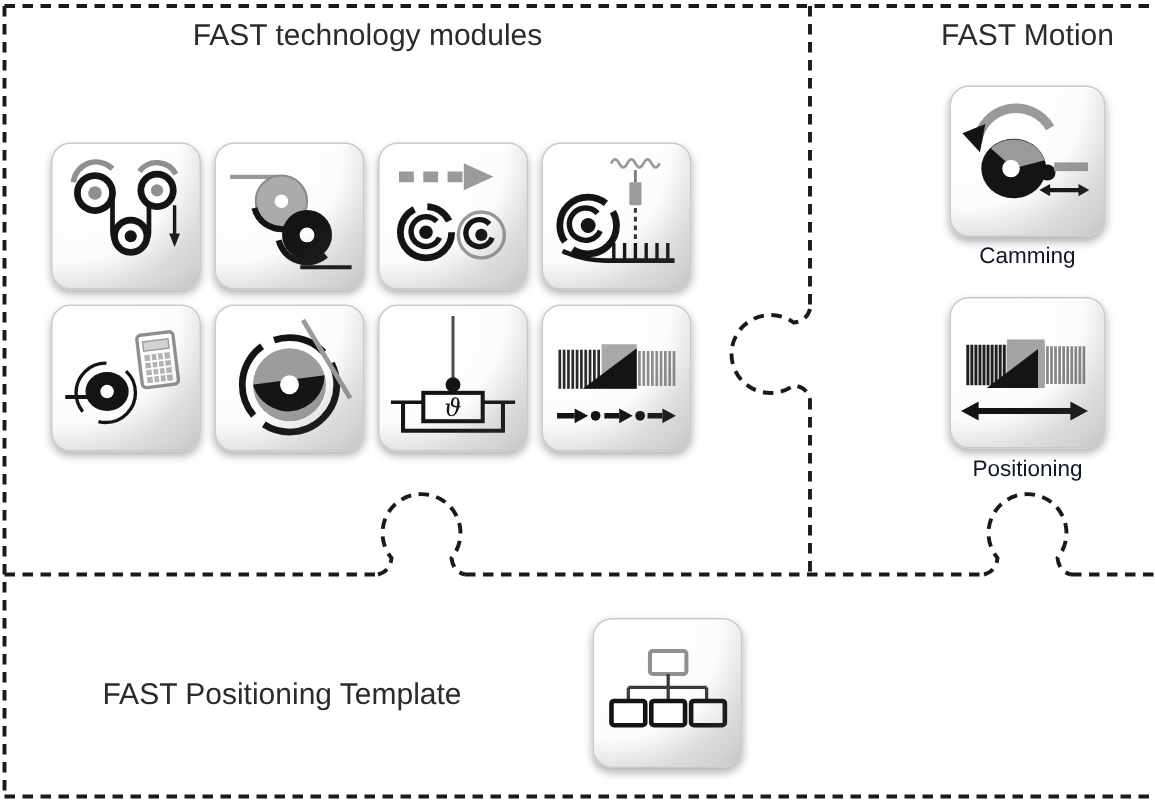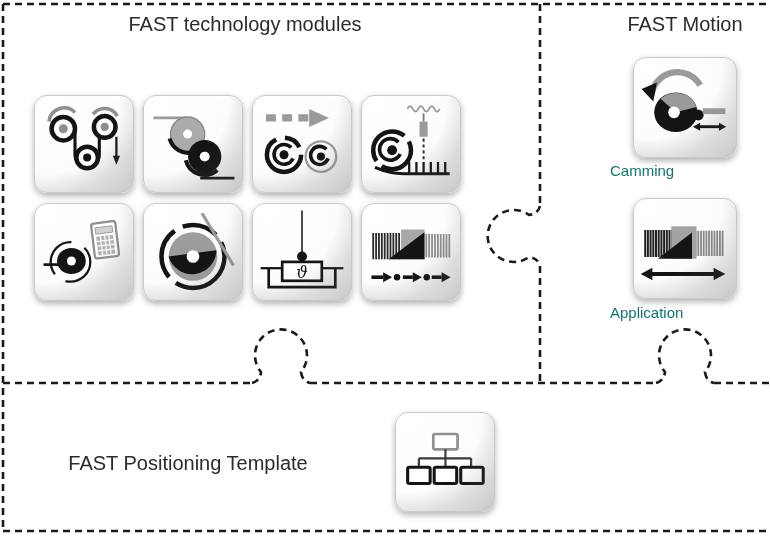--- a/index.html
+++ b/index.html
@@ -9,21 +9,21 @@
   }
   svg.borders{position:absolute;left:0;top:0;width:770px;height:539px;}
   .title{
     position:absolute;color:#2b2b2b;font-size:20px;line-height:22px;
     text-align:center;white-space:nowrap;
   }
   .t-modules{left:25px;top:13px;width:440px;}
   .t-motion{left:560px;top:13px;width:250px;}
   .t-app{left:38px;top:452px;width:300px;}
   .tile-label{
-    position:absolute;color:#0f766e;font-size:15px;white-space:nowrap;
+    position:absolute;color:#0f172a;font-size:15px;text-align:center;white-space:nowrap;
   }
   .l-camming{left:610px;top:162px;width:150px;}
   .l-positioning{left:610px;top:304px;width:150px;}
   .tile{
     position:absolute;width:100px;height:98px;border-radius:13px;
     border:1px solid #c9c9c9;
     background:radial-gradient(145% 145% at 16% 10%, #ffffff 0%, #fcfcfc 48%, #ededed 74%, #d6d6d6 100%);
     box-shadow:0 3px 6px rgba(0,0,0,.30), inset 0 1px 0 #ffffff;
     box-sizing:border-box;
   }
@@ -195,21 +195,21 @@
     <svg viewBox="0 0 100 100">
       <path d="M8 31 V61 M11 31 V61 M14 31 V61 M17 31 V61 M20 31 V61 M23 31 V61 M26 31 V61 M29 31 V61 M32 31 V61 M35 31 V61 M38 31 V61" stroke="#1f1f1f" stroke-width="2.2"></path>
       <path d="M64 32 V60 M67 32 V60 M70 32 V60 M73 32 V60 M76 32 V60 M79 32 V60 M82 32 V60 M85 32 V60 M88 32 V60 M91 32 V60 M94 32 V60" stroke="#858585" stroke-width="2"></path>
       <rect x="37" y="27" width="28" height="36" fill="#a3a3a3"></rect>
       <polygon points="22,63 60,63 60,34" fill="#141414"></polygon>
       <line x1="14" y1="80" x2="86" y2="80" stroke="#141414" stroke-width="4.5"></line>
       <polygon points="16,73 16,87 3,80" fill="#141414"></polygon>
       <polygon points="84,73 84,87 97,80" fill="#141414"></polygon>
     </svg>
   </div>
-  <div class="tile-label l-positioning">Application</div>
+  <div class="tile-label l-positioning">Positioning</div>
 
   <div class="tile pa1">
     <svg viewBox="0 0 100 100">
       <rect x="37" y="20" width="27" height="17" rx="2" fill="#fff" stroke="#909090" stroke-width="3"></rect>
       <path d="M50.5 37 V47 M21 47 H79 M21 47 V57 M50.5 47 V57 M79 47 V57" stroke="#3a3a3a" stroke-width="2.4" fill="none"></path>
       <rect x="8.5" y="57" width="25" height="18" rx="2" fill="#fff" stroke="#141414" stroke-width="3.4"></rect>
       <rect x="38" y="57" width="25" height="18" rx="2" fill="#fff" stroke="#141414" stroke-width="3.4"></rect>
       <rect x="67.5" y="57" width="25" height="18" rx="2" fill="#fff" stroke="#141414" stroke-width="3.4"></rect>
     </svg>
   </div>

